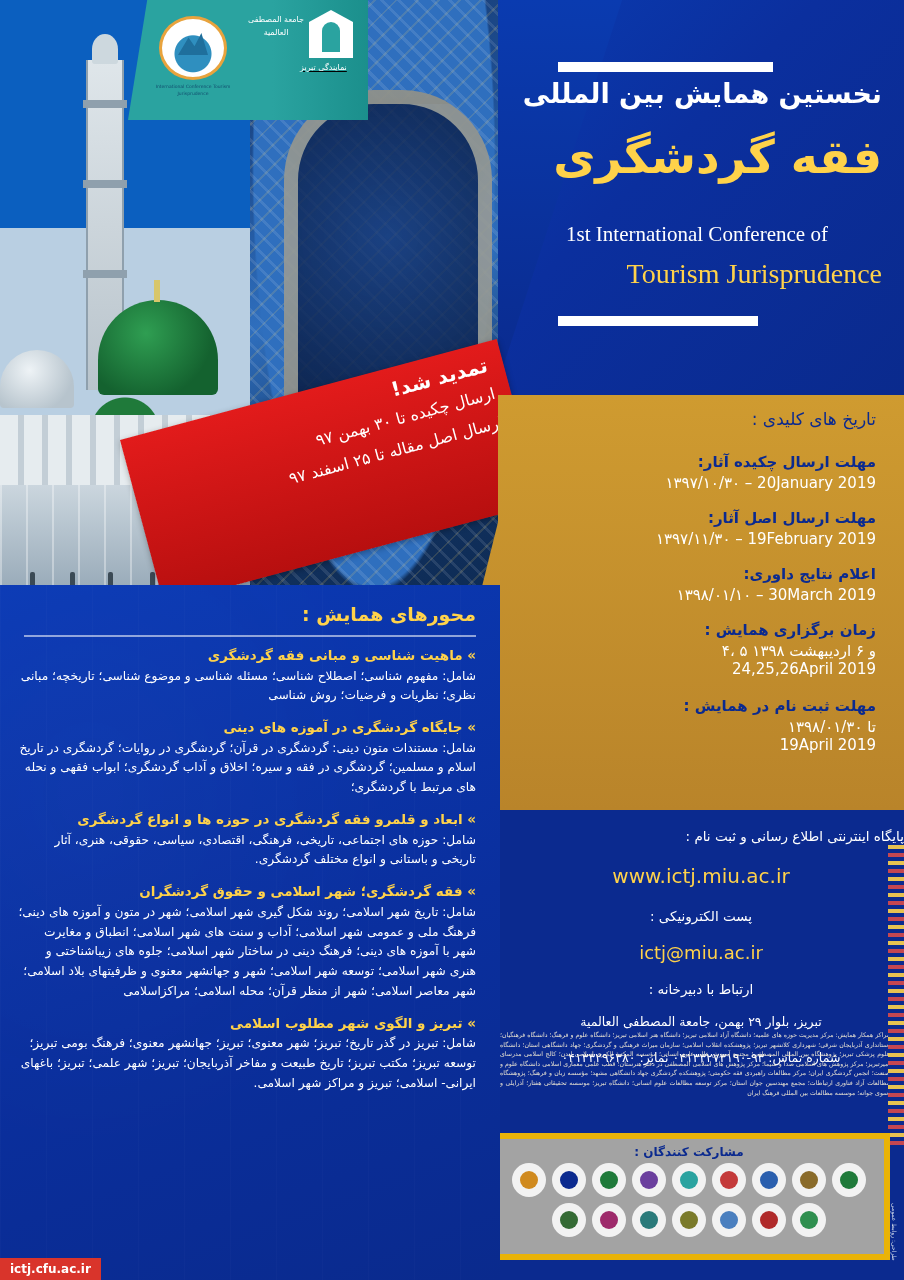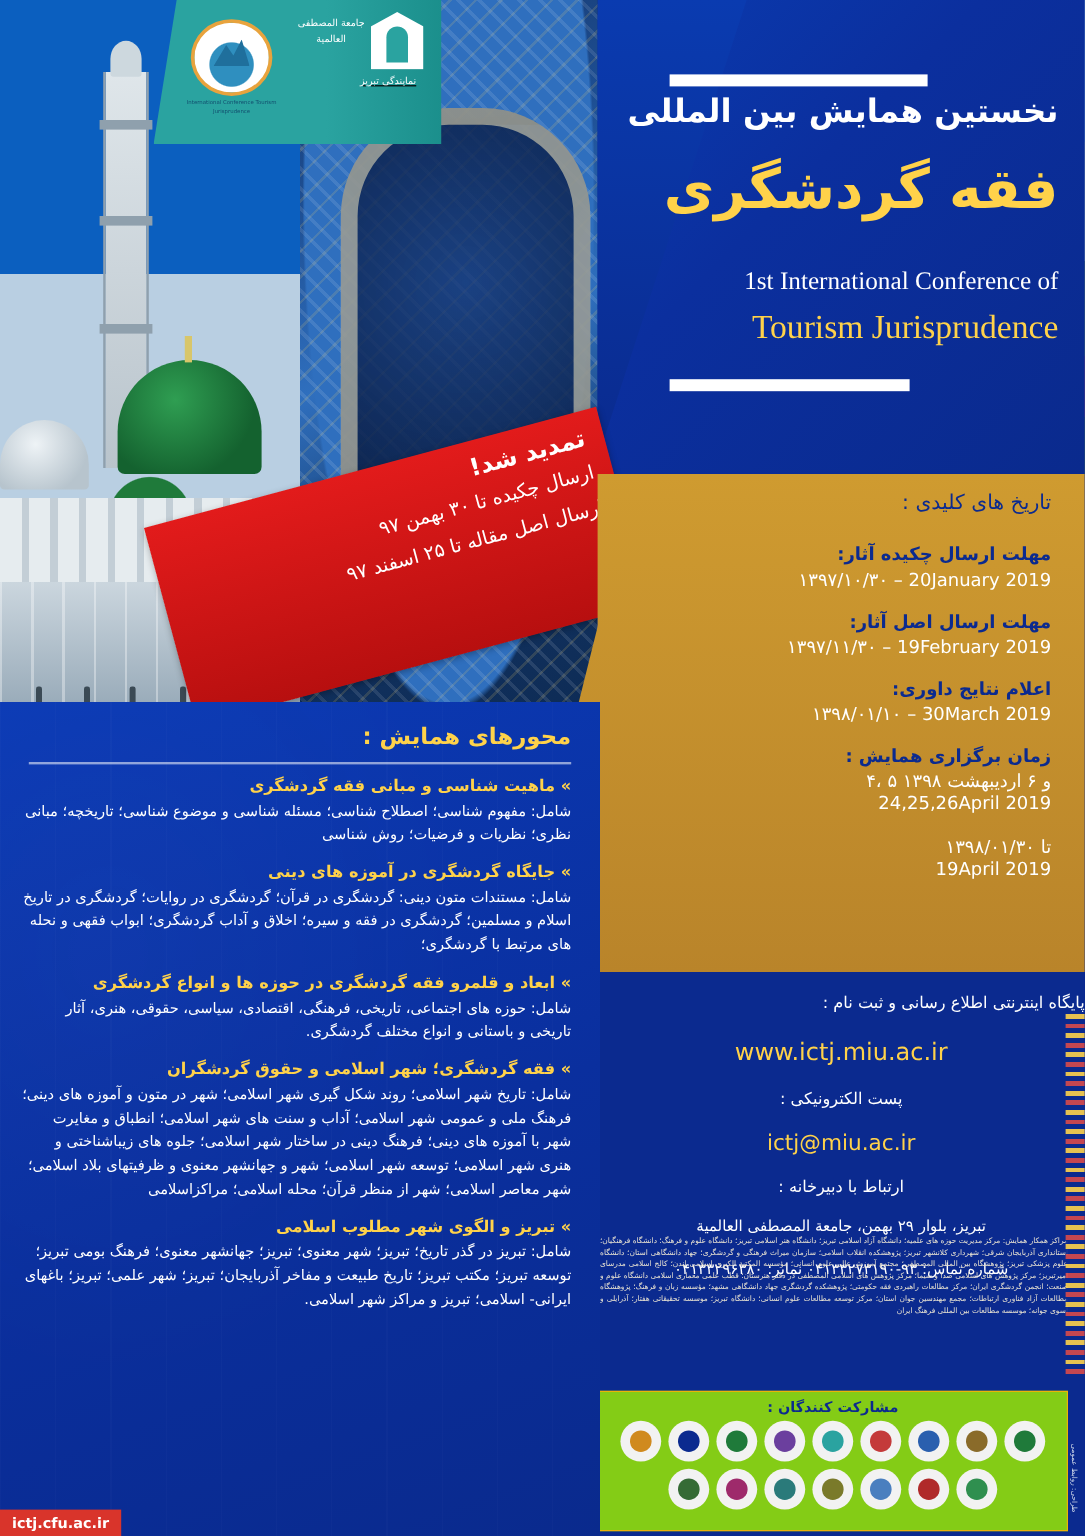--- a/index.html
+++ b/index.html
@@ -107,21 +107,21 @@
   .rule.bottom{left:60px;top:316px;width:200px;}
   .fa-title-1{
     position:absolute;right:22px;top:78px;width:370px;text-align:right;
     color:#fff;font-size:27px;font-weight:bold;letter-spacing:.5px;
   }
   .fa-title-2{
     position:absolute;right:22px;top:130px;width:370px;text-align:right;
     color:#ffd24a;font-size:46px;font-weight:bold;
   }
   .en-title-1{
-    position:absolute;right:22px;top:222px;width:370px;text-align:right;
+    position:absolute;right:22px;top:222px;width:370px;text-align:center;
     color:#fff;font-size:21px;font-family:"Liberation Serif","DejaVu Serif",serif;direction:ltr;
   }
   .en-title-2{
     position:absolute;right:22px;top:258px;width:370px;text-align:right;
     color:#ffd24a;font-size:28px;font-family:"Liberation Serif","DejaVu Serif",serif;direction:ltr;
   }
 
   
   .logo-band{
     position:absolute;left:128px;top:0;width:240px;height:120px;
@@ -192,21 +192,21 @@
   .c-val{color:#ffd24a;font-size:20px;direction:ltr;}
   .c-val.small{font-size:18px;}
   .c-line{font-size:12.5px;color:#fff;line-height:1.9;}
   .fineprint{
     position:absolute;right:14px;top:1030px;width:390px;
     color:#e8e2d2;font-size:6.2px;line-height:1.55;text-align:justify;
   }
 
   
   .participants{
-    position:absolute;right:14px;bottom:4px;width:390px;height:115px;background:#84cc16;border:1px solid #eab308;
+    position:absolute;right:14px;bottom:20px;width:390px;height:115px;background:#a3a3a3;border:6px solid #eab308;
   }
   .participants h4{margin:6px 0 4px;text-align:center;color:#0b2a8f;font-size:12px;font-weight:bold;}
   .logo-grid{display:flex;flex-wrap:wrap;justify-content:center;gap:6px;padding:0 8px;}
   .logo-chip{width:34px;height:34px;border-radius:50%;background:#f2f2f2;position:relative;}
   .logo-chip:after{content:"";position:absolute;left:8px;top:8px;width:18px;height:18px;border-radius:50%;}
   .lc1:after{background:#1f7a3a}.lc2:after{background:#8a6b2a}.lc3:after{background:#2a5fae}
   .lc4:after{background:#c43a3a}.lc5:after{background:#2aa3a0}.lc6:after{background:#6b3f9e}
   .lc7:after{background:#1f7a3a}.lc8:after{background:#0b2a8f}.lc9:after{background:#d08a1e}
   .lc10:after{background:#2f8f4f}.lc11:after{background:#b02a2a}.lc12:after{background:#4a7fbf}
   .lc13:after{background:#7a7a2a}.lc14:after{background:#2a7a7a}.lc15:after{background:#9e2a6b}
@@ -326,20 +326,21 @@
     <div class="row" style="top:170px;">
       <div class="lbl">اعلام نتایج داوری:</div>
       <div class="val">۱۳۹۸/۰۱/۱۰ – 30March 2019</div>
     </div>
     <div class="row" style="top:226px;">
       <div class="lbl">زمان برگزاری همایش :</div>
       <div class="val">۴، ۵ و ۶ اردیبهشت ۱۳۹۸</div>
       <div class="val">24,25,26April 2019</div>
     </div>
     <div class="row" style="top:302px;">
+      <div class="lbl">مهلت ثبت نام در همایش :</div>
       <div class="val">تا ۱۳۹۸/۰۱/۳۰</div>
       <div class="val">19April 2019</div>
     </div>
   </div>
 
   <div class="contact">
     <p class="c-lbl" style="margin-top:18px;text-align:right;">پایگاه اینترنتی اطلاع رسانی و ثبت نام :</p>
     <p class="c-val">www.ictj.miu.ac.ir</p>
     <p class="c-lbl" style="margin-top:16px;">پست الکترونیکی :</p>
     <p class="c-val small">ictj@miu.ac.ir</p>

